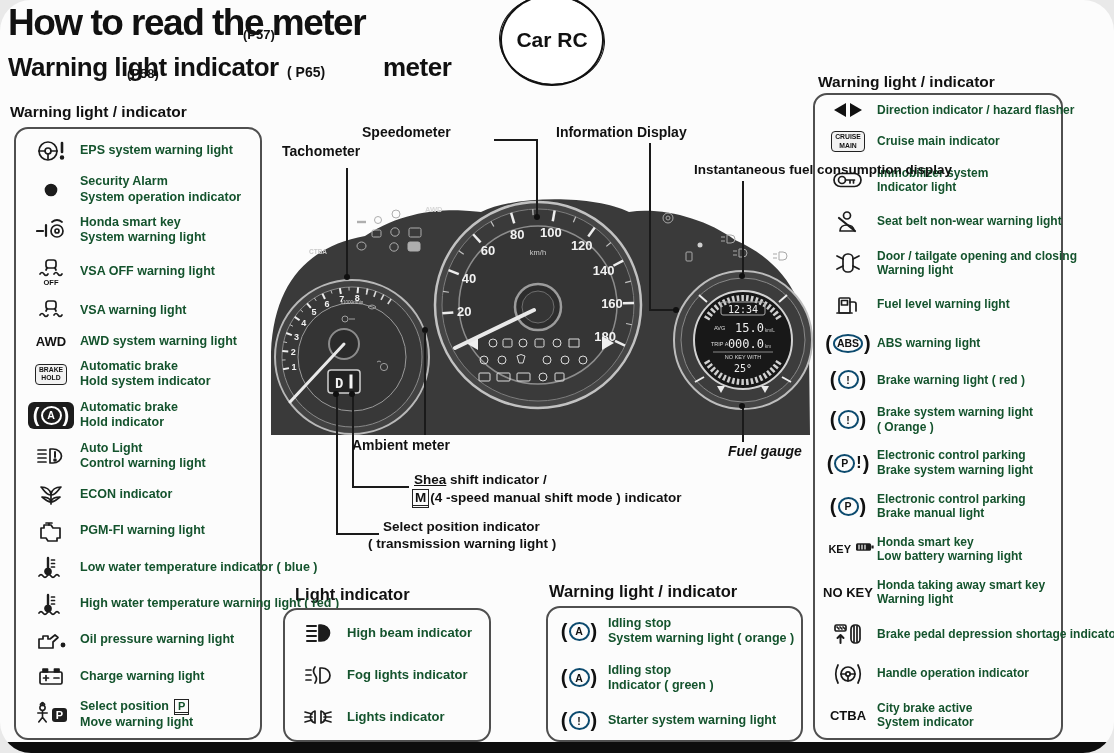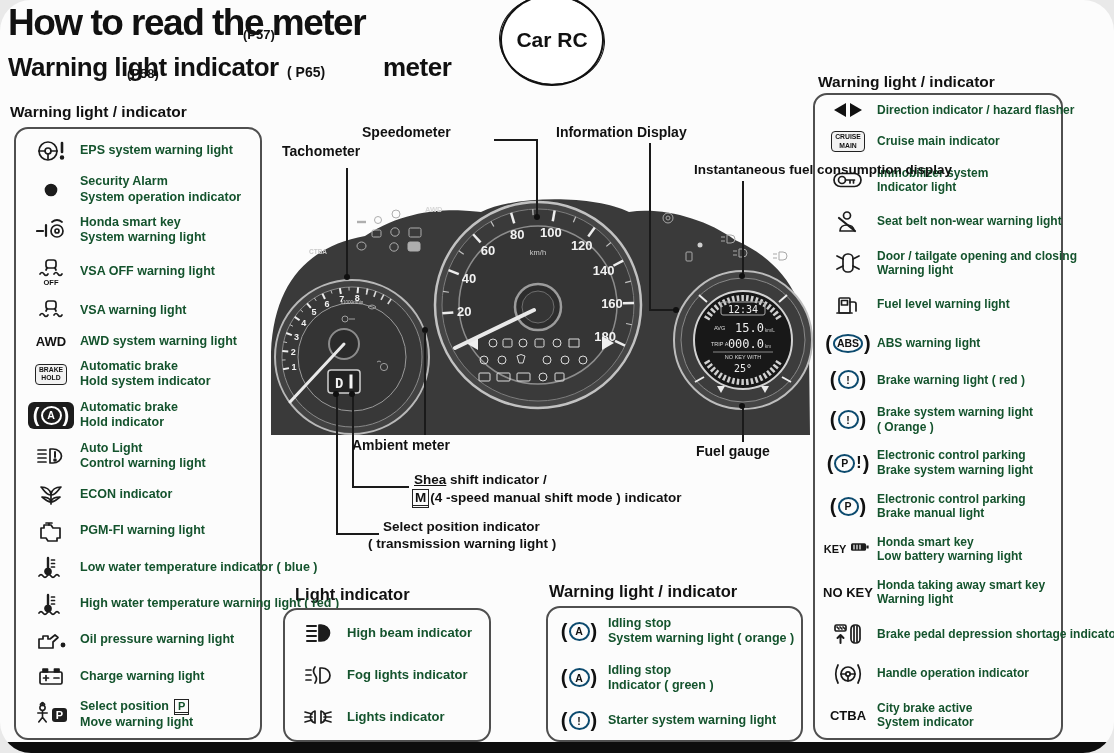--- a/index.html
+++ b/index.html
@@ -476,21 +476,21 @@
           <span class="pc">
             <span class="inner">P</span>
           </span>
         </span>
         <span class="lines" style="font-size:12px">
           <div>Electronic control parking</div>
           <div>Brake manual light</div>
         </span>
       </div>
       <div class="row">
-        <span class="ic" style="flex-direction: row;">
+        <span class="ic" style="flex-direction: row; justify-content: flex-end;">
           <span class="key-label">KEY</span>
           <span><svg class="gicon" style="width:24px;height:18px" viewBox="0 0 26 24">
               <use href="#sym-battsmall"></use>
             </svg></span>
         </span>
         <span class="lines" style="font-size:12px">
           <div>Honda smart key</div>
           <div>Low battery warning light</div>
         </span>
       </div>
@@ -791,21 +791,21 @@
   <div class="abs dot" style="left:349px;top:391px;"></div>
   <div class="abs cl" style="left:336px;top:394px;width:2px;height:141px;"></div>
   <div class="abs cl" style="left:336px;top:533px;width:43px;height:2px;"></div>
   <div class="abs dot" style="left:333px;top:391px;"></div>
 
   <div class="abs co" style="left:282px;top:143px;">Tachometer</div>
   <div class="abs co" style="left:362px;top:124px;">Speedometer</div>
   <div class="abs co" style="left:556px;top:124px;">Information Display</div>
   <div class="abs co2" style="left:694px;top:162px;">Instantaneous fuel consumption display</div>
   <div class="abs co" style="left:352px;top:437px;">Ambient meter</div>
-  <div class="abs co" style="left:696px;top:443px;">Fuel gauge</div>
+  <div class="abs co" style="left:728px;top:443px;font-style:italic;">Fuel gauge</div>
   <div class="abs co2" style="left:414px;top:472px;">
     <span class="u">Shea</span><span> shift indicator /</span>
   </div>
   <div class="abs co2" style="left:412px;top:490px;">
     <span class="mbox">M</span><span>(4 -speed manual shift mode ) indicator</span>
   </div>
   <div class="abs co2" style="left:383px;top:519px;">Select position indicator</div>
   <div class="abs co2" style="left:368px;top:536px;">( transmission warning light )</div>
 
   <div class="abs" id="bottombar"></div>

